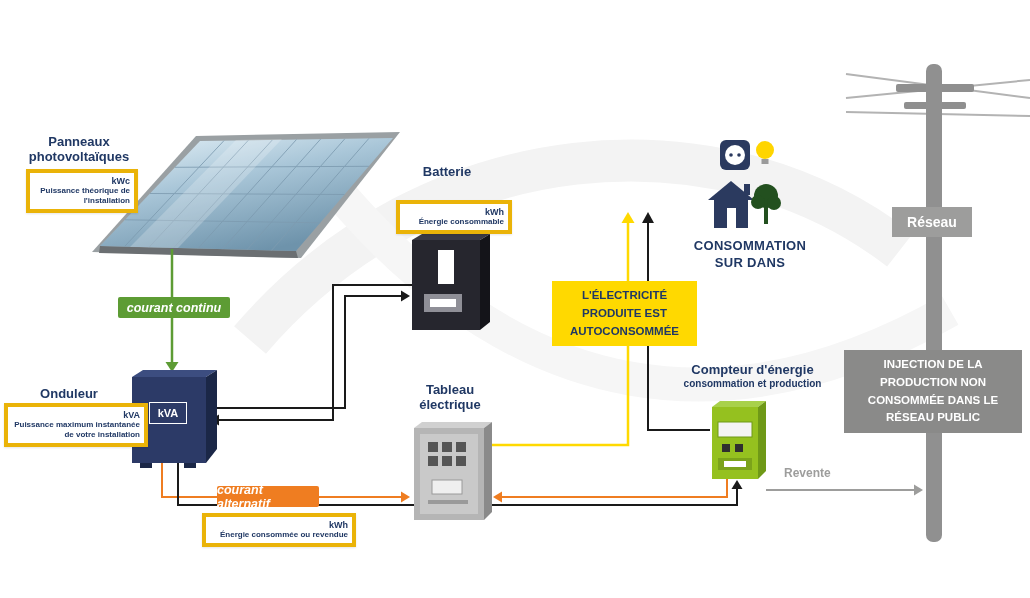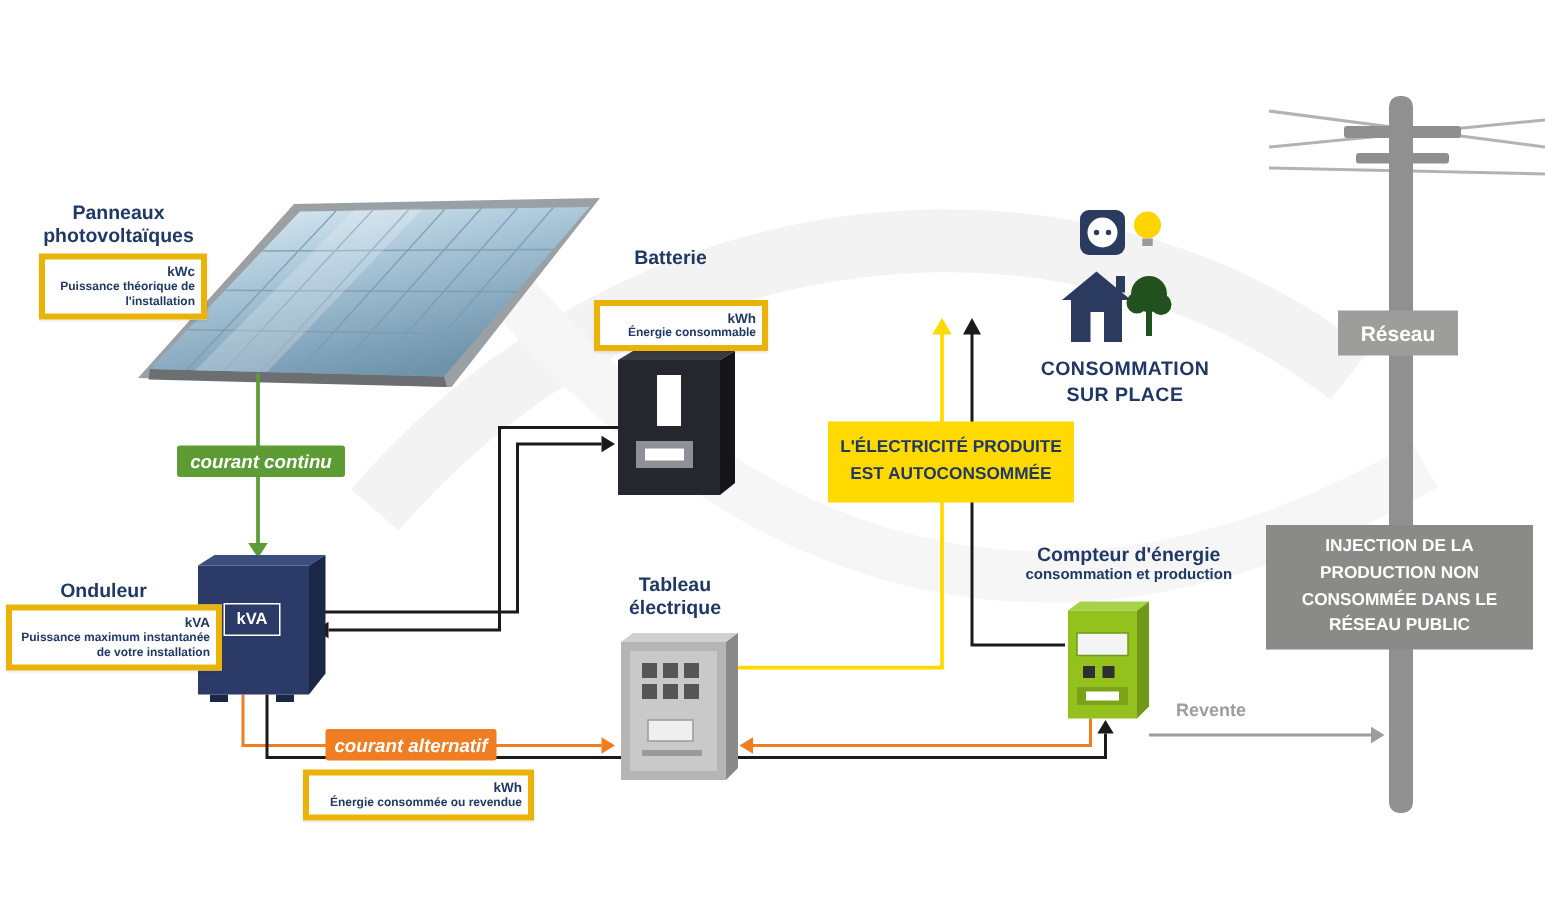--- a/index.html
+++ b/index.html
@@ -219,29 +219,29 @@
     <div class="info-desc">Énergie consommable</div>
   </div>
 
   <div class="node-title" style="left:410px;top:382px;width:80px;">Tableau électrique</div>
 
   <div class="meter-title-block" style="left:670px;top:362px;width:165px;">
     <span class="meter-main">Compteur d'énergie</span>
     <span class="meter-sub">consommation et production</span>
   </div>
 
-  <div class="consumption-label" style="left:686px;top:238px;width:128px;">CONSOMMATION SUR PLACE</div>
-
-  <div class="callout callout-yellow" style="left:552px;top:281px;width:164px;min-height:54px;">L'ÉLECTRICITÉ PRODUITE EST AUTOCONSOMMÉE</div>
+  <div class="consumption-label" style="left:686px;top:238px;width:128px;">CONSOMMATION SUR DANS</div>
+
+  <div class="callout callout-yellow" style="left:552px;top:281px;width:145px;min-height:54px;">L'ÉLECTRICITÉ PRODUITE EST AUTOCONSOMMÉE</div>
 
   <div class="callout callout-gray" style="left:844px;top:350px;width:178px;min-height:68px;text-align:center;">INJECTION DE LA PRODUCTION NON CONSOMMÉE DANS LE RÉSEAU PUBLIC</div>
 
   <div class="grid-label" style="left:892px;top:207px;width:80px;height:30px;">Réseau</div>
 
   <div class="resale-label" style="left:784px;top:466px;">Revente</div>
 
-  <div class="flow-tag flow-ac" style="left:217px;top:486px;width:114px;">courant alternatif</div>
+  <div class="flow-tag flow-ac" style="left:217px;top:486px;width:102px;">courant alternatif</div>
   <div class="info-box" style="left:202px;top:513px;width:138px;">
     <div class="info-unit">kWh</div>
     <div class="info-desc">Énergie consommée ou revendue</div>
   </div>
 
 </div>
 
 </body></html>

